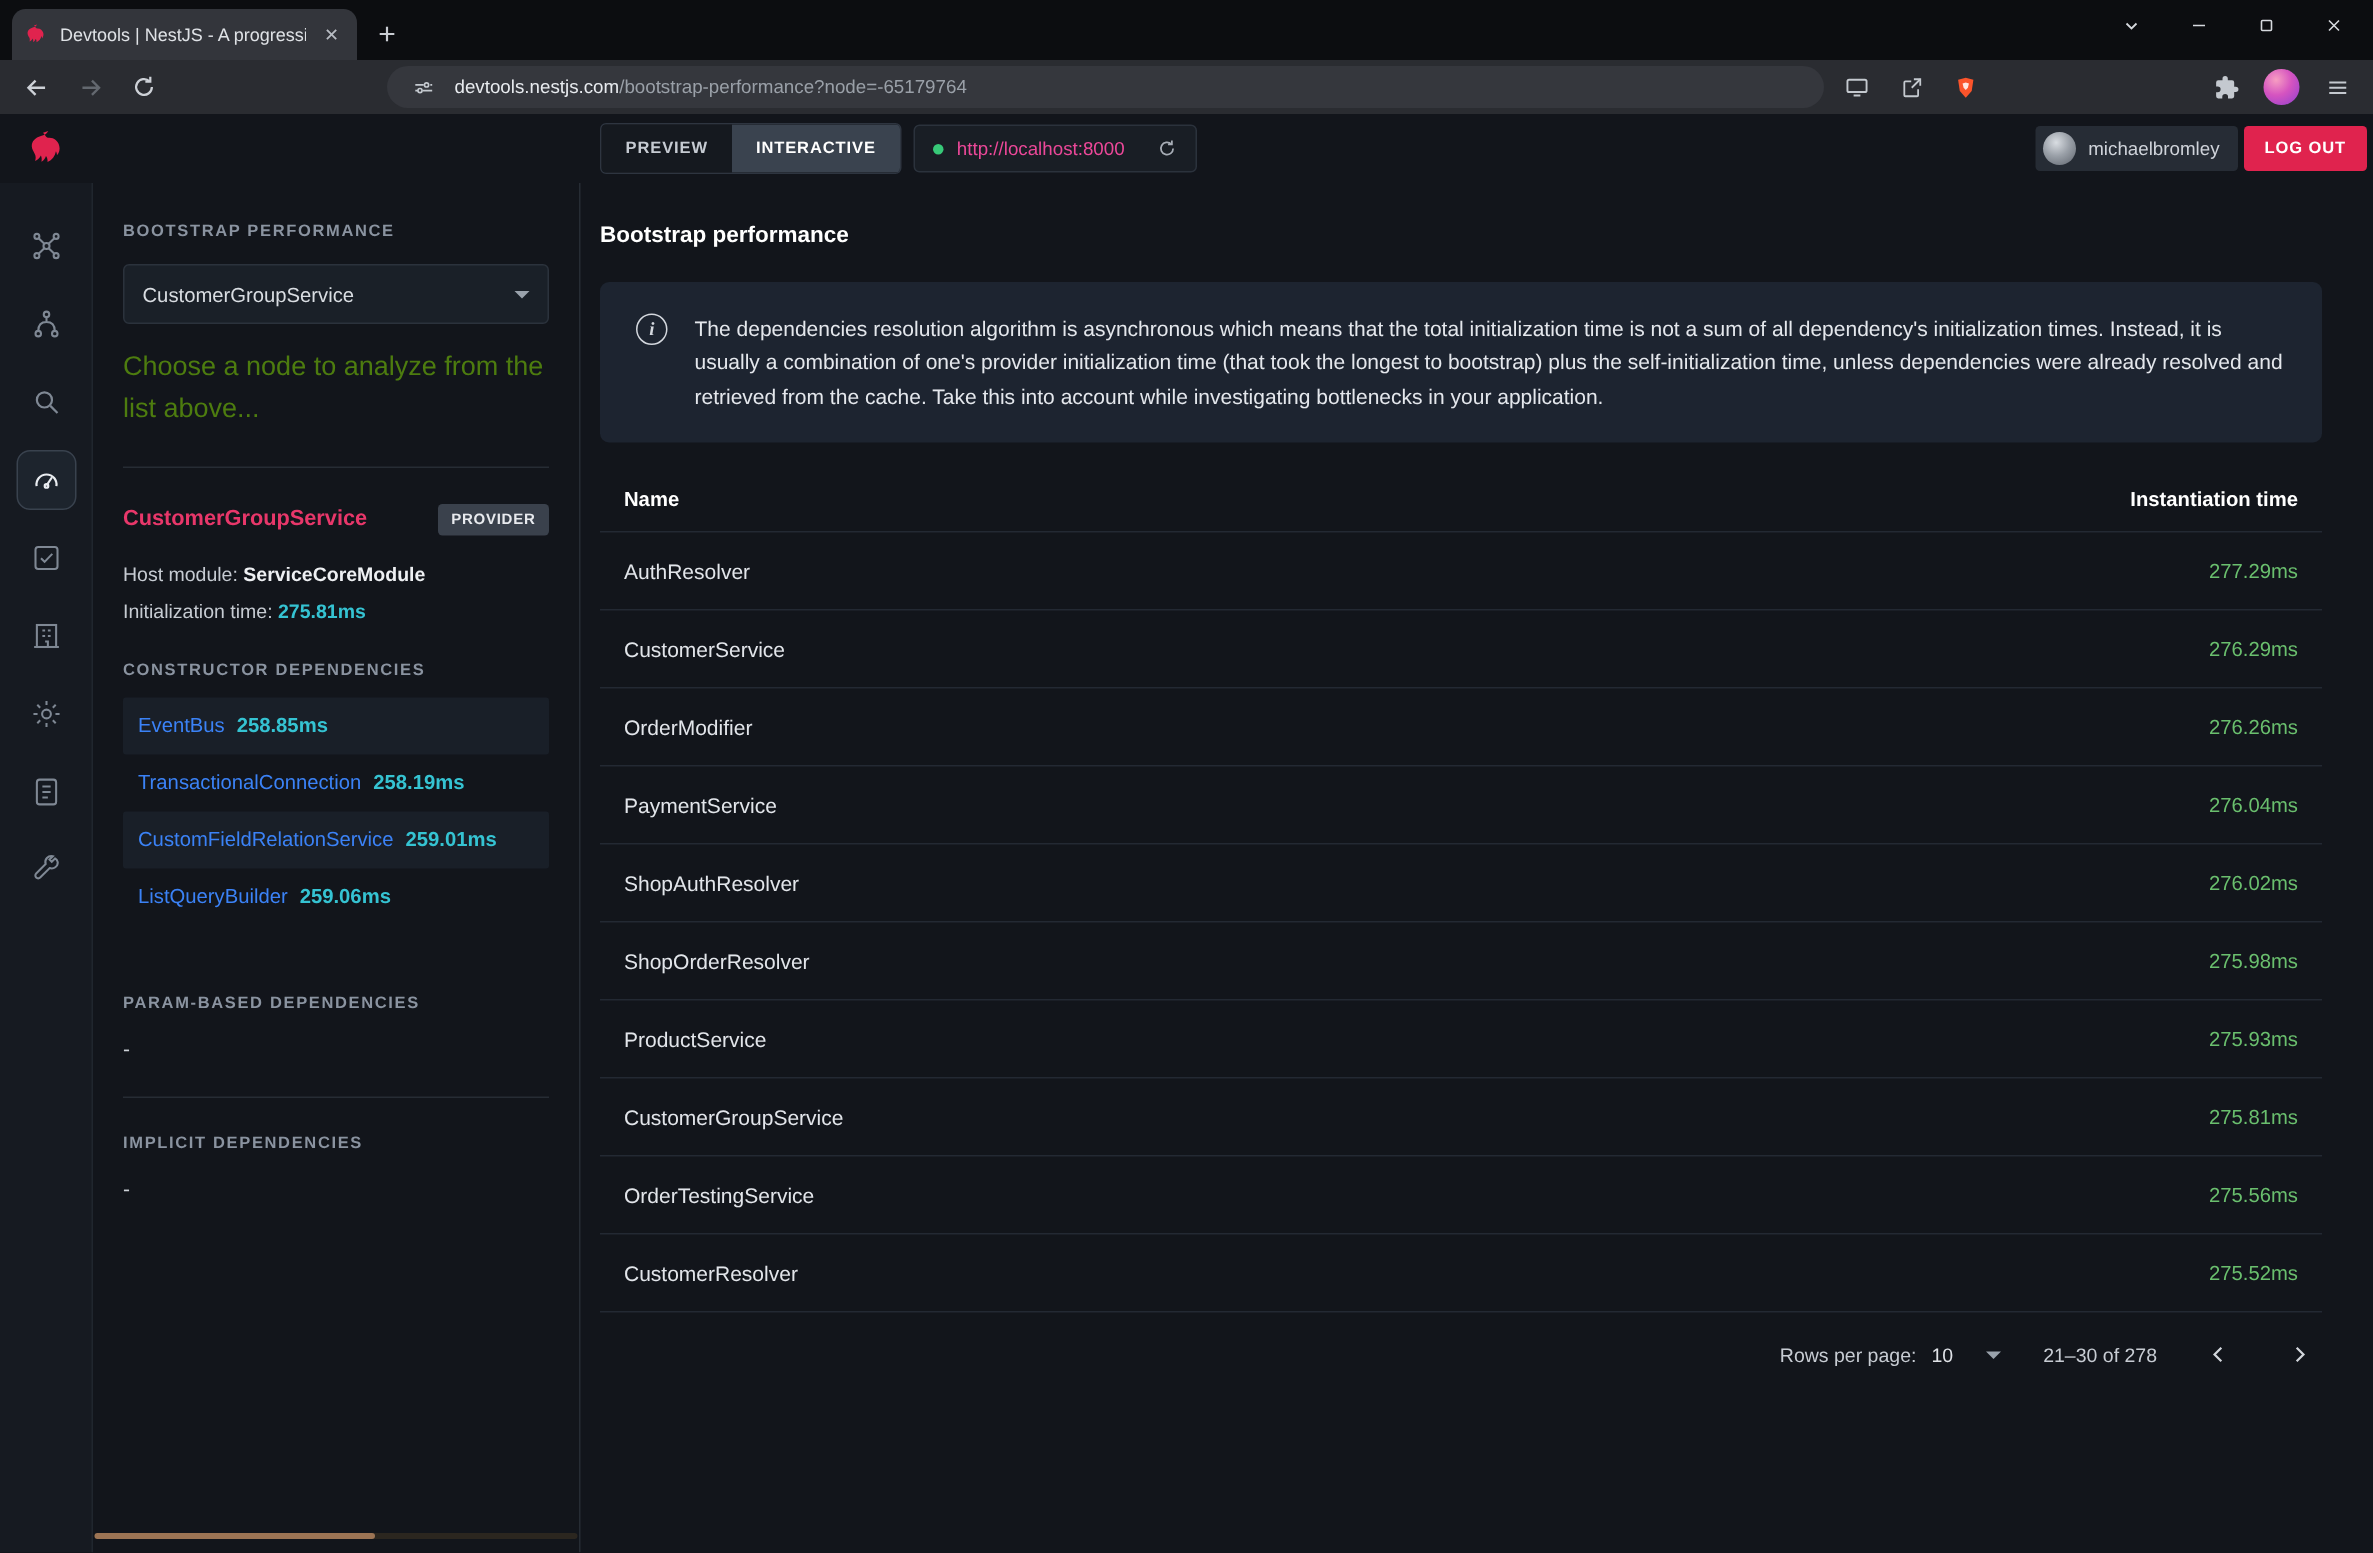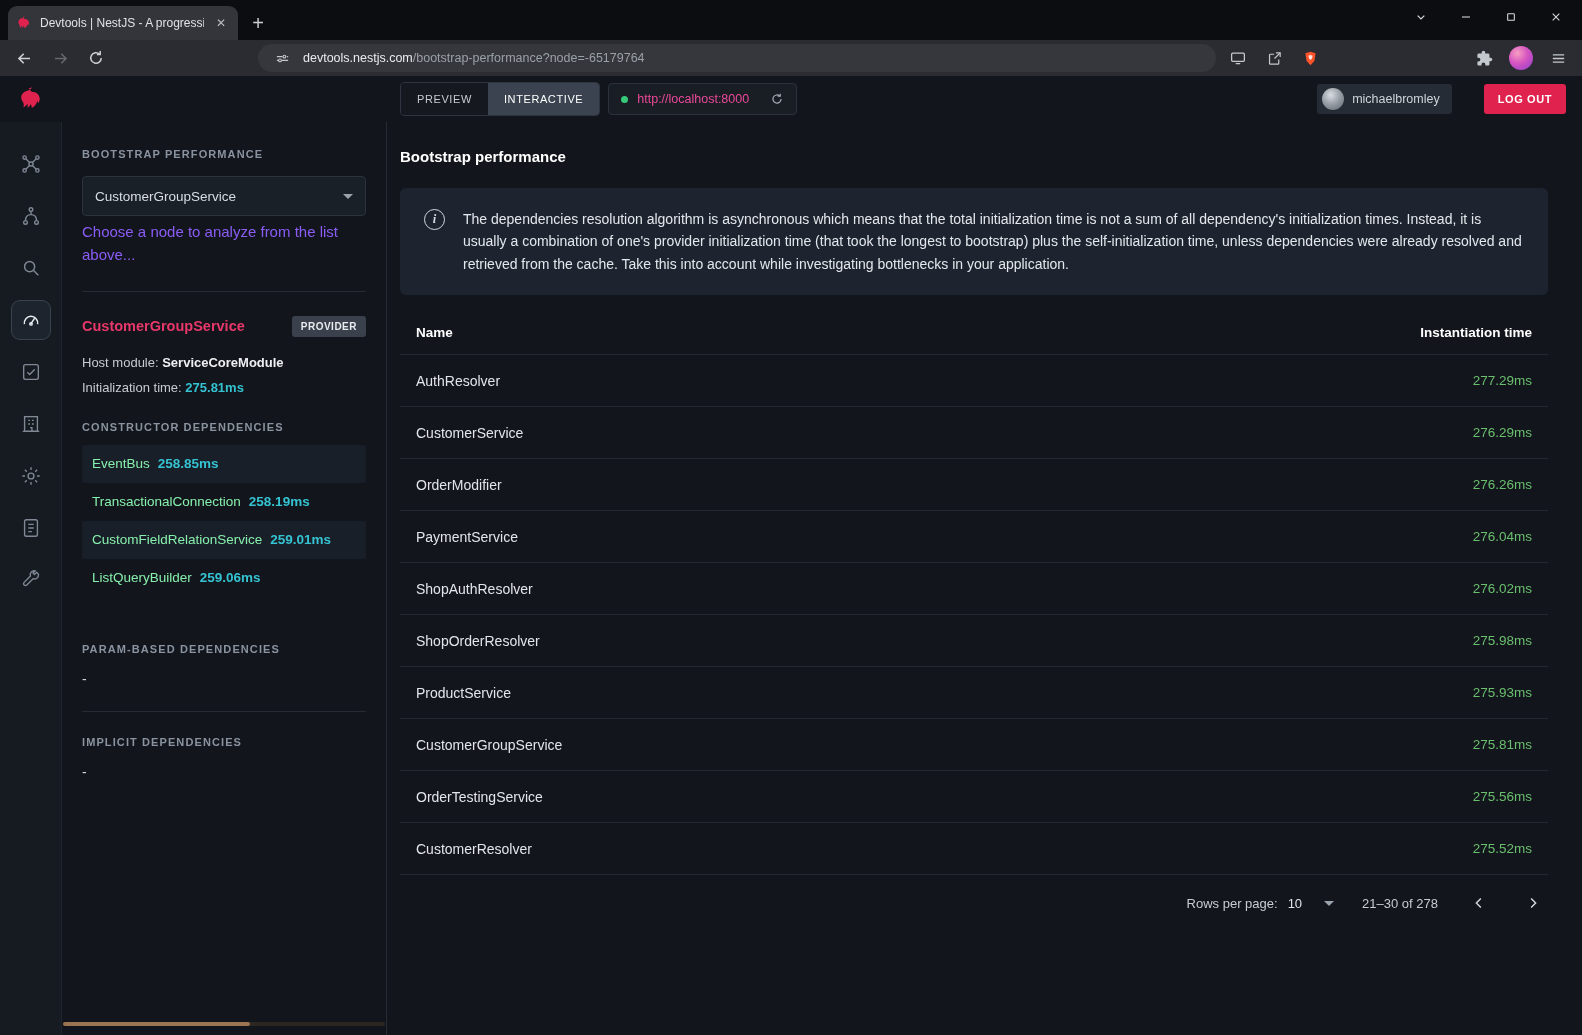--- a/index.html
+++ b/index.html
@@ -26,56 +26,56 @@
   .tb-icon{width:24px;height:24px;display:flex;align-items:center;justify-content:center;color:#c4c9cf;flex:0 0 auto}
   .group-a{display:flex;align-items:center;gap:12px;margin-left:10px}
   .group-b{display:flex;align-items:center;gap:13px;margin-left:150px}
   .profile-avatar{width:24px;height:24px;border-radius:50%;background:radial-gradient(circle at 35% 30%,#f79ec2 0%,#d554c0 45%,#8e3fd0 100%)}
 
   
   .app-header{height:46px;display:flex;align-items:center;position:relative;background:#12151b}
   .app-logo{position:absolute;left:17px;top:9px}
   .header-center{position:absolute;left:400px;display:flex;align-items:center}
   .segmented{display:flex;border:1px solid #2e3540;border-radius:4px;overflow:hidden}
-  .seg-btn{height:32px;padding:0 16px;font-size:11px;font-weight:400;letter-spacing:.6px;display:flex;align-items:center;color:#c6cbd2;background:#15191f;border:none}
+  .seg-btn{height:32px;padding:0 16px;font-size:11px;font-weight:700;letter-spacing:.6px;display:flex;align-items:center;color:#c6cbd2;background:#15191f;border:none}
   .seg-btn.active{background:#3a434f;color:#fff}
   .url-chip{height:32px;margin-left:8px;background:#191e25;border:1px solid #2b323c;border-radius:4px;display:flex;align-items:center;gap:9px;padding:0 12px}
   .status-dot{width:7px;height:7px;border-radius:50%;background:#37c978}
   .chip-url{font-size:12.5px;color:#ec4899}
   .chip-refresh{color:#a7adb6;margin-left:12px;display:flex}
-  .header-right{position:absolute;right:16px;display:flex;align-items:center;gap:32px}
+  .header-right{position:absolute;right:4px;display:flex;align-items:center;gap:4px}
   .user-chip{height:30px;background:#262c35;border-radius:3px;display:flex;align-items:center;gap:8px;padding:0 12px 0 5px}
   .user-avatar{width:22px;height:22px;border-radius:50%;background:radial-gradient(circle at 40% 32%,#d9dde2 0%,#9aa0a8 45%,#5d636c 100%)}
   .user-name{font-size:12.5px;color:#cfd3da}
   .logout-btn{height:30px;background:#e0234e;color:#fff;font-weight:700;font-size:11px;letter-spacing:.6px;border:none;border-radius:3px;padding:0 14px}
 
   
   .app-body{display:flex;height:913px}
   .rail{width:62px;background:#161a21;border-right:1px solid #20262e;display:flex;flex-direction:column;align-items:center;padding-top:22px;gap:12px;flex:0 0 auto}
   .rail-item{width:40px;height:40px;display:flex;align-items:center;justify-content:center;color:#7f8894;border-radius:9px;border:1px solid transparent}
   .rail-item.active{color:#e9ecf0;background:#1d242d;border:1px solid #39424e}
 
   .panel{width:325px;border-right:1px solid #262c34;padding:26px 20px 0;position:relative;flex:0 0 auto}
   .sec-title{font-size:11px;font-weight:700;letter-spacing:1.1px;color:#8a93a0}
   .node-select{margin-top:16px;height:40px;background:#1a2028;border:1px solid #2b323c;border-radius:4px;display:flex;align-items:center;justify-content:space-between;padding:0 12px;font-size:13.5px;color:#d9dde2}
   .caret{width:0;height:0;border-left:5px solid transparent;border-right:5px solid transparent;border-top:5px solid #9aa2ac}
-  .hint{margin-top:4px;font-size:15px;line-height:1.55;color:#8b5cf6}
+  .hint{margin-top:15px;font-size:18px;line-height:1.55;color:#4d7c0f}
   .panel hr{border:none;border-top:1px solid #262c34;margin:24px 0}
   .node-head{display:flex;align-items:center;justify-content:space-between}
   .node-name{color:#e8376a;font-weight:700;font-size:14.5px}
   .badge{background:#3a414c;color:#e8eaee;font-size:10px;font-weight:700;letter-spacing:.5px;padding:5px 9px;border-radius:3px}
   .kv{margin-top:18px;font-size:13px;color:#c6cbd2}
   .kv + .kv{margin-top:10px}
   .v-strong{color:#eef0f3;font-weight:700}
   .v-teal{color:#35c3d2;font-weight:600}
   .dep-section{margin-top:26px}
   .dep-list{margin-top:12px}
   .dep-row{height:38px;display:flex;align-items:center;gap:8px;padding:0 10px;font-size:13.5px;border-radius:2px}
   .dep-row:nth-of-type(odd){background:#191f28}
-  .dep-name{color:#86efac}
+  .dep-name{color:#3b82f6}
   .dep-time{color:#35c3d2;font-weight:600}
   .sec-gap{margin-top:46px}
   .dash{margin-top:16px;color:#cdd2d8;font-size:14px}
   .panel-hscroll{position:absolute;left:1px;bottom:9px;width:322px;height:4px;background:#2b261f;border-radius:2px}
   .panel-hscroll .thumb{width:58%;height:100%;background:#9c7454;border-radius:2px}
 
   .content{flex:1;padding:26px 34px 0 13px;min-width:0}
   .page-title{font-size:15px;font-weight:700;color:#fff}
   .infobox{margin-top:23px;background:#1d2430;border-radius:6px;padding:20px 24px;display:flex;gap:18px;align-items:flex-start}
   .info-icon{flex:0 0 auto;width:21px;height:21px;border:1.6px solid #d4d8de;border-radius:50%;color:#d4d8de;font-size:12.5px;font-weight:700;display:flex;align-items:center;justify-content:center;font-family:"Liberation Serif",serif;font-style:italic;margin-top:1px}

